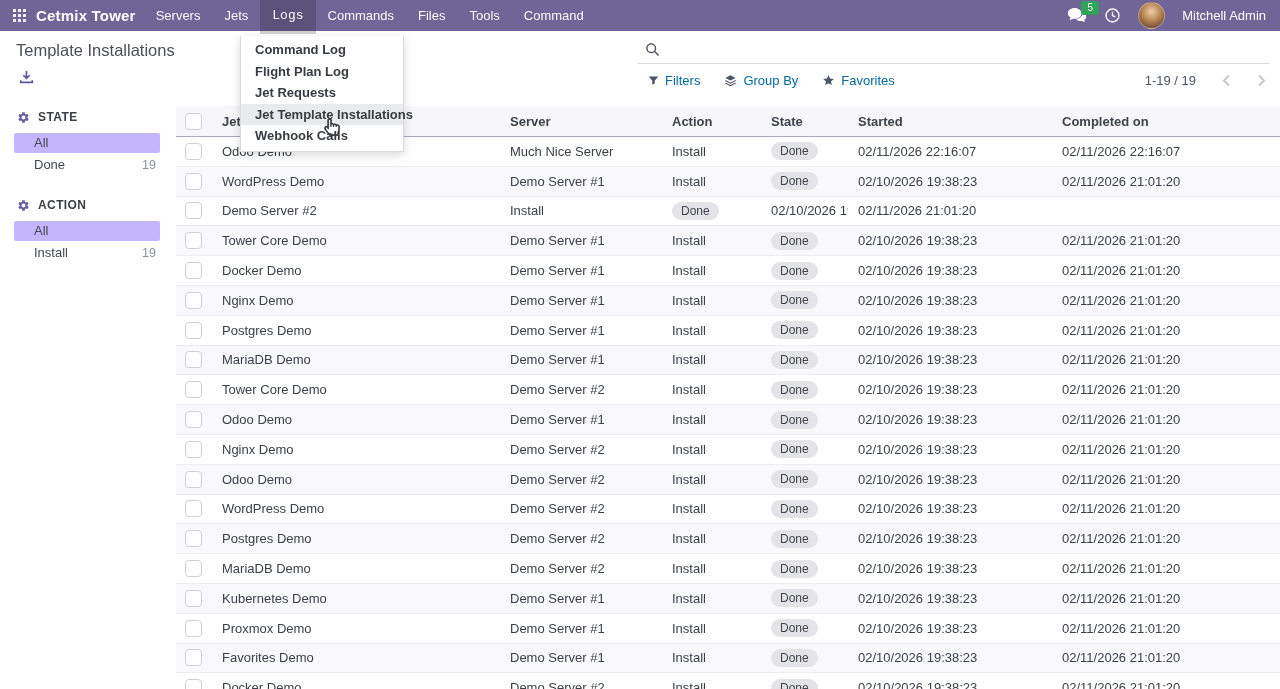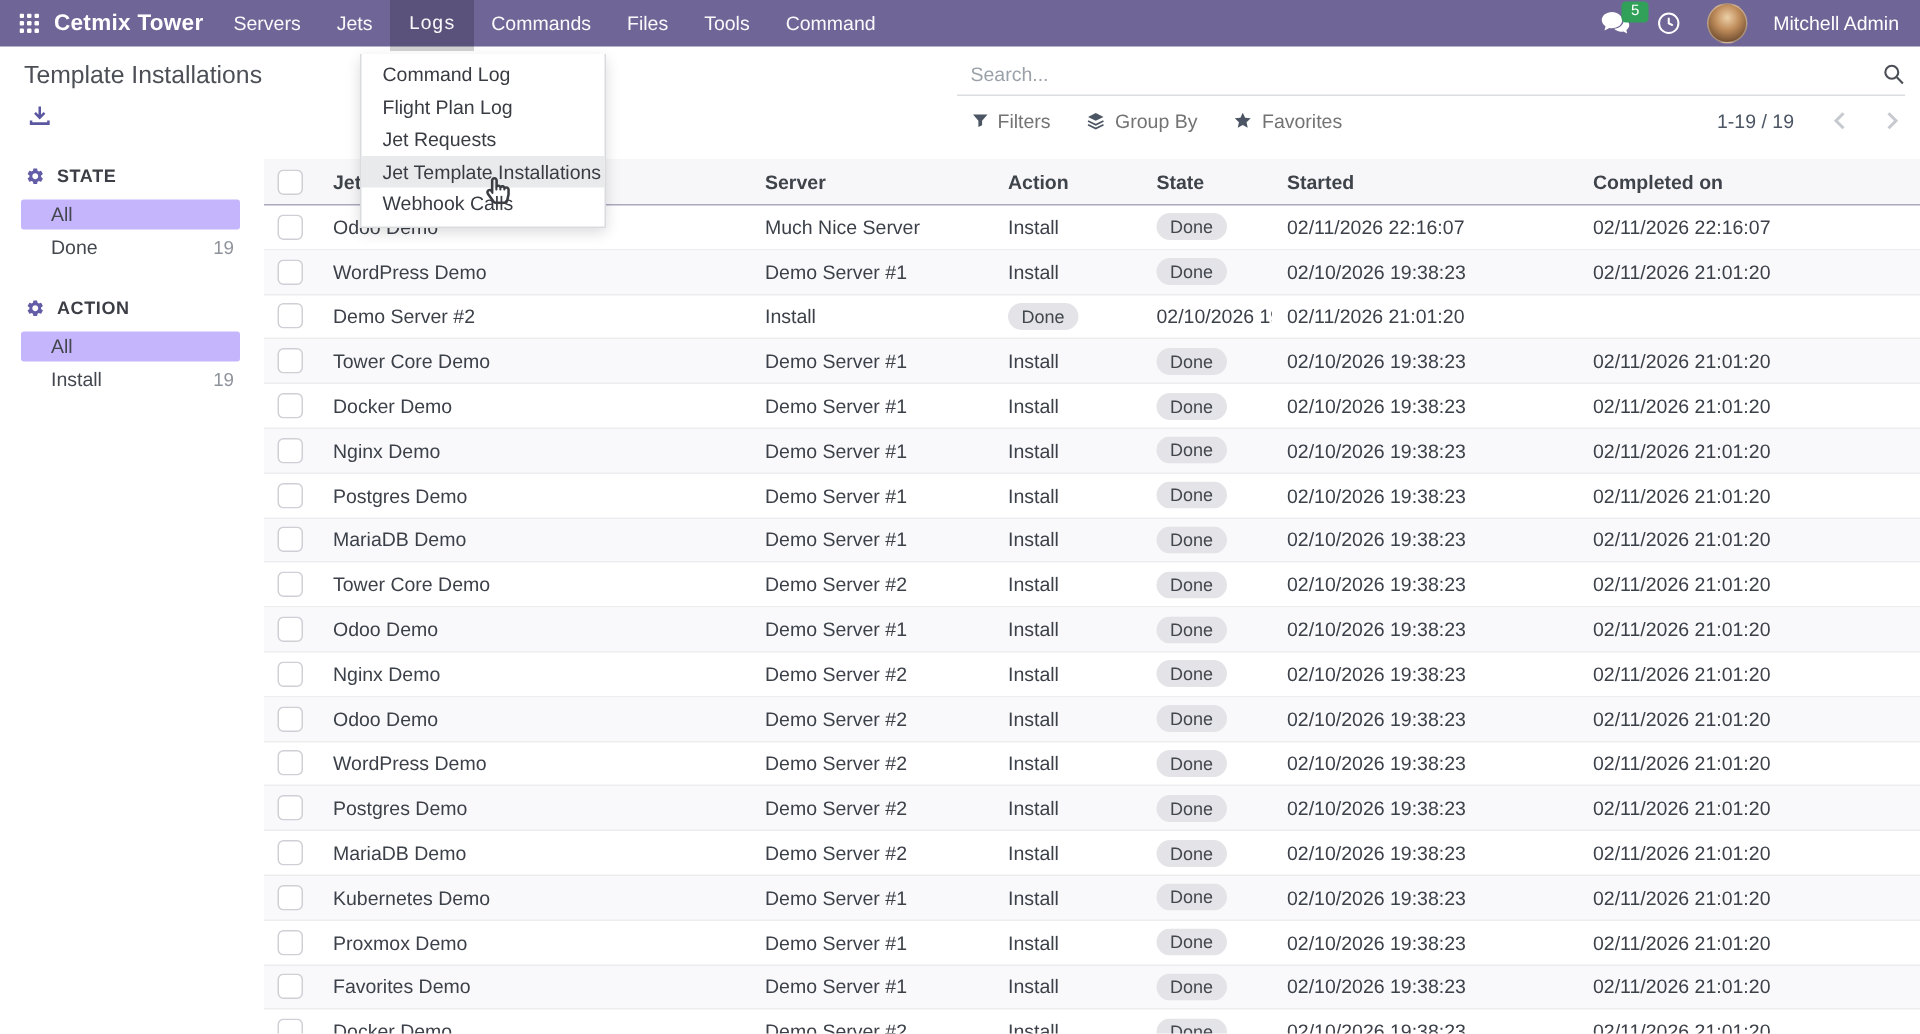--- a/index.html
+++ b/index.html
@@ -28,21 +28,21 @@
   .page-title{position:absolute;left:16px;top:41px;font-size:16.5px;color:#4c5056;z-index:5;}
   .export-btn{position:absolute;left:19px;top:70px;cursor:pointer;z-index:5;}
   
   .search-pane{position:absolute;left:638px;top:36px;right:0;height:62px;z-index:5;}
   .search-row{display:flex;align-items:center;height:27px;border-bottom:1px solid #dcdde1;
     margin:0 10px 0 0;padding-left:7px;}
   .search-input{flex:1;border:none;outline:none;font-size:13px;color:#3c4149;background:transparent;
     font-family:"Liberation Sans",sans-serif;}
   .search-input::placeholder{color:#9ba1a9;}
   .controls-row{display:flex;align-items:center;margin-top:9px;padding-left:10px;}
-  .ctl-btn{display:flex;align-items:center;gap:6px;font-size:13px;font-weight:500;color:#737373;
+  .ctl-btn{display:flex;align-items:center;gap:6px;font-size:13px;font-weight:500;color:#0369a1;
     margin-right:24px;cursor:pointer;}
   .pager{margin-left:auto;display:flex;align-items:center;gap:26px;padding-right:14px;}
   .pager-range{font-size:13px;color:#4b5563;}
   .pager-btn{cursor:pointer;display:flex;align-items:center;}
   
   .sidebar{position:absolute;left:0;top:110px;width:176px;z-index:5;}
   .filter-group{margin-bottom:23px;}
   .group-header{display:flex;align-items:center;gap:8px;margin:0 0 9px 17px;
     font-size:12px;font-weight:700;color:#3b3e45;letter-spacing:.4px;}
   .f-item{position:relative;height:20px;line-height:20px;margin:2px 16px 2px 14px;
@@ -57,21 +57,21 @@
   .trow{height:28.8px;border-bottom:1px solid #ededf0;font-size:13px;color:#3c4149;cursor:pointer;}
   .trow:nth-child(even){background:#f9f9fb;}
   .cell{padding-left:10px;white-space:nowrap;overflow:hidden;}
   .cb-cell{padding-left:9px;}
   .checkbox{width:15px;height:15px;border:1px solid #cfd0d6;border-radius:4px;background:#fff;cursor:pointer;}
   .badge{display:inline-block;margin-left:10px;background:#e4e4e8;border-radius:20px;
     padding:2px 9px;font-size:12px;font-weight:500;color:#42464d;}
   
   .dropdown{position:absolute;left:240px;top:36px;width:162px;background:#fff;
     border:1px solid #d9dbdf;border-top:none;box-shadow:0 3px 9px rgba(0,0,0,.15);
-    padding:3px 0 4px 0;z-index:60;}
+    padding:3px 0 4px 0;z-index:60;font-weight:bold;}
   .dd-item{height:21.6px;line-height:21.6px;padding-left:14px;font-size:13px;color:#383c42;
     cursor:pointer;white-space:nowrap;}
   .dd-item.hovered{background:#e9eaec;}
   .cursor-icon{position:absolute;left:324px;top:118px;z-index:70;pointer-events:none;}
 </style>
 </head>
 <body>
 
 <div class="navbar">
   <span class="grid-icon">
@@ -119,21 +119,20 @@
 <div class="page-title">Template Installations</div>
 <span class="export-btn">
   <svg width="15" height="14" viewBox="0 0 16 15">
     <path d="M8 1v7.6M4.6 5.6L8 9l3.4-3.4" stroke="#5b56a0" stroke-width="1.8" fill="none"></path>
     <path d="M1.8 11v2.3h12.4V11" stroke="#5b56a0" stroke-width="1.8" fill="none"></path>
   </svg>
 </span>
 
 <div class="search-pane">
   <div class="search-row">
-    <input class="search-input" type="text" placeholder="Search..." style="">
     <span style="display:flex;align-items:center;">
       <svg width="15" height="15" viewBox="0 0 16 16" fill="none" stroke="#4a4f57" stroke-width="1.5">
         <circle cx="6.6" cy="6.6" r="4.6"></circle>
           <path d="M10.2 10.2l4.3 4.3"></path>
       </svg>
     </span>
   </div>
   <div class="controls-row">
     <span class="ctl-btn">
       <svg width="11" height="11" viewBox="0 0 16 16" fill="#4b5563">

